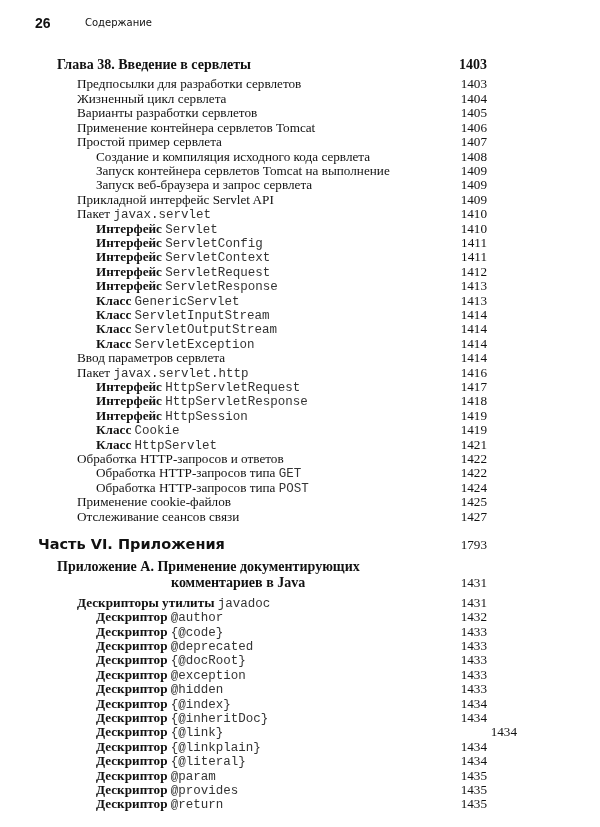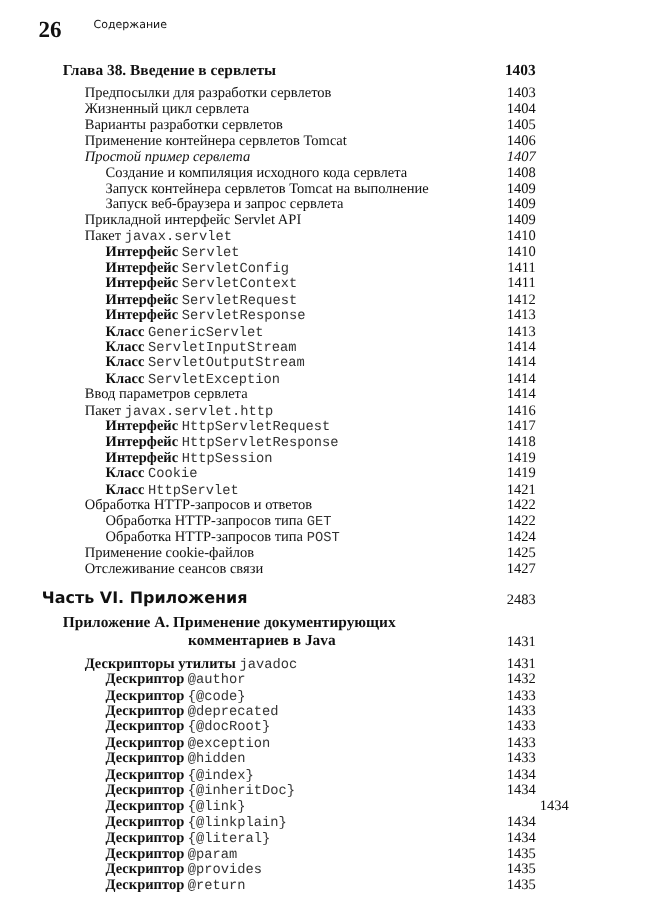--- a/index.html
+++ b/index.html
@@ -1,18 +1,18 @@
 <!DOCTYPE html>
 <html><head>
 <meta charset="utf-8">
 <style>
   html, body { margin:0; padding:0; background:#fff; }
   body { width:600px; height:827px; position:relative; overflow:hidden; color:#111;
          font-family:"Liberation Serif", serif; }
-  .hdr-num { position:absolute; left:35px; top:15px; font-family:Liberation Serif, serif; font-weight:bold; font-size:21px; }
+  .hdr-num { position:absolute; left:35px; top:15px; font-family:Liberation Sans, sans-serif; font-weight:bold; font-size:14px; }
   .hdr-title { position:absolute; left:85px; top:17px; font-family:"DejaVu Sans", sans-serif; font-size:10px; }
   .row { position:absolute; left:0; width:600px; height:15px; font-size:13.2px; line-height:15px; }
   .row .t { position:absolute; white-space:nowrap; }
   .row .p { position:absolute; right:113px; }
   .l1 .t { left:77px; }
   .l2 .t { left:96px; }
   .code { font-family:"Liberation Mono", monospace; font-size:12.5px; color:#333; }
   .b { font-weight:bold; }
   .chap { font-weight:bold; font-size:14px; }
   .chap .t { left:57px; }
@@ -45,21 +45,21 @@
       <span class="p">1404</span>
     </div>
     <div class="row l1" style="top: 105px;">
       <span class="t"><span>Варианты разработки сервлетов</span></span>
       <span class="p">1405</span>
     </div>
     <div class="row l1" style="top: 120px;">
       <span class="t"><span>Применение контейнера сервлетов Tomcat</span></span>
       <span class="p">1406</span>
     </div>
-    <div class="row l1" style="top: 134px; font-style: italic;">
+    <div class="row l1" style="top: 134px;">
       <span class="t"><span>Простой пример сервлета</span></span>
       <span class="p">1407</span>
     </div>
     <div class="row l2" style="top: 149px;">
       <span class="t"><span>Создание и компиляция исходного кода сервлета</span></span>
       <span class="p">1408</span>
     </div>
     <div class="row l2" style="top: 163px;">
       <span class="t"><span>Запуск контейнера сервлетов Tomcat на выполнение</span></span>
       <span class="p">1409</span>
@@ -157,21 +157,21 @@
       <span class="p">1425</span>
     </div>
     <div class="row l1" style="top: 509px;">
       <span class="t"><span>Отслеживание сеансов связи</span></span>
       <span class="p">1427</span>
     </div>
   </div>
 
 <div class="row part" style="top:537px">
   <span class="t">Часть VI. Приложения</span>
-  <span class="p">2483</span>
+  <span class="p">1793</span>
 </div>
 
 <div class="row chap app" style="top:559px">
   <span class="t">Приложение А. Применение документирующих</span>
 </div>
 <div class="row chap app2" style="top:575px">
   <span class="t">комментариев в Java</span>
   <span class="p" style="font-weight:normal;font-size:13.2px">1431</span>
 </div>
 

